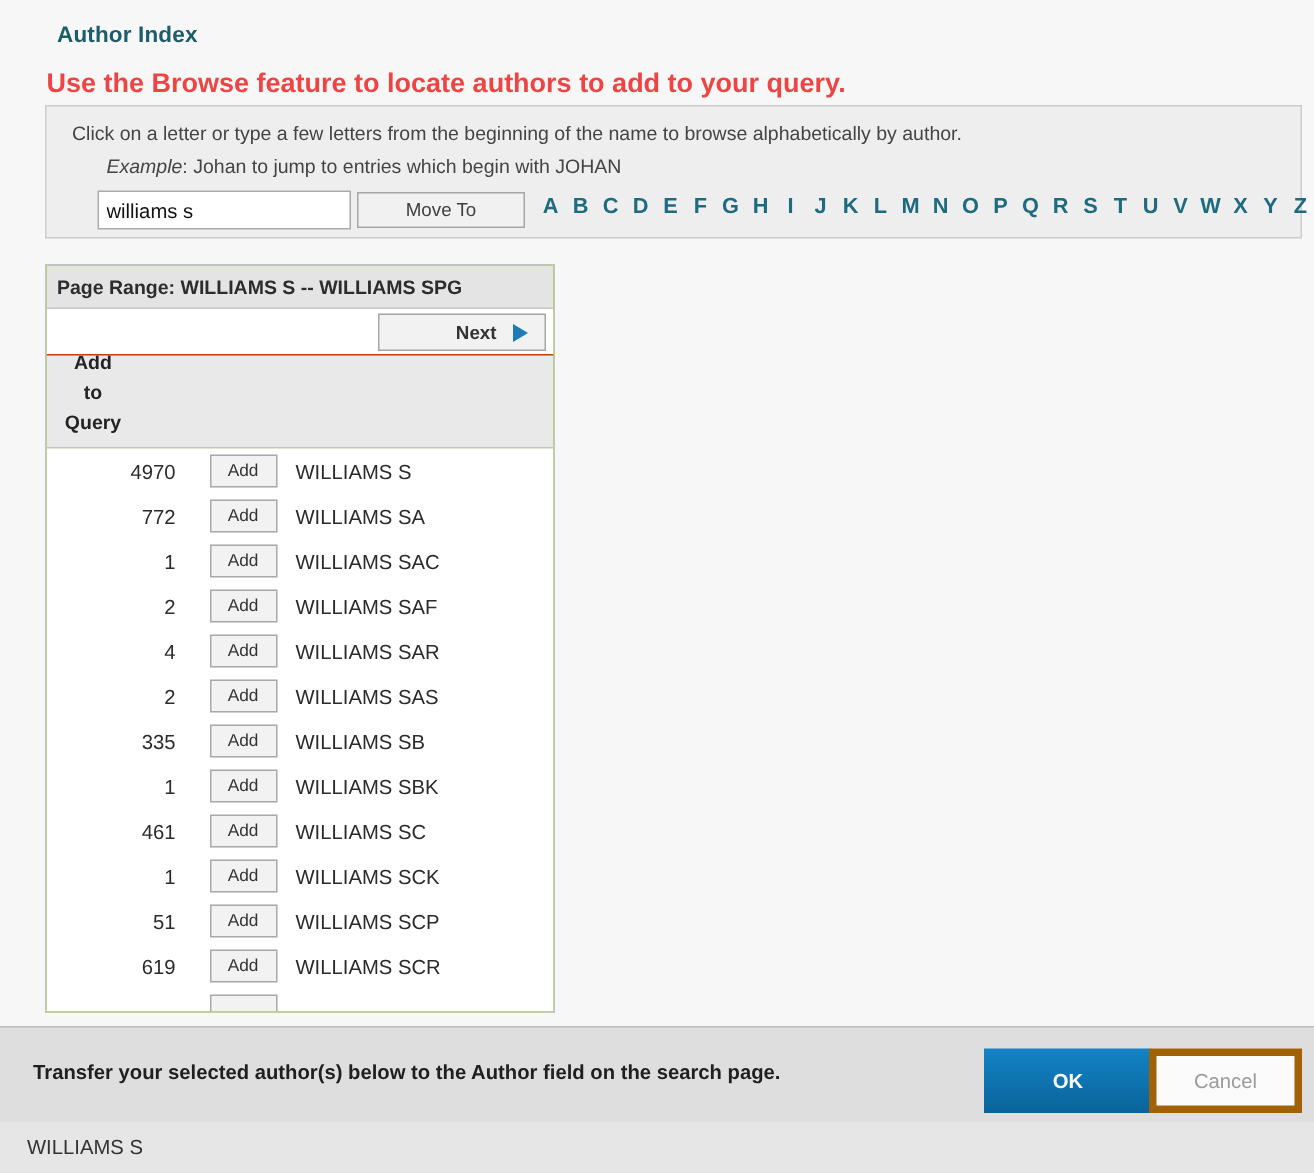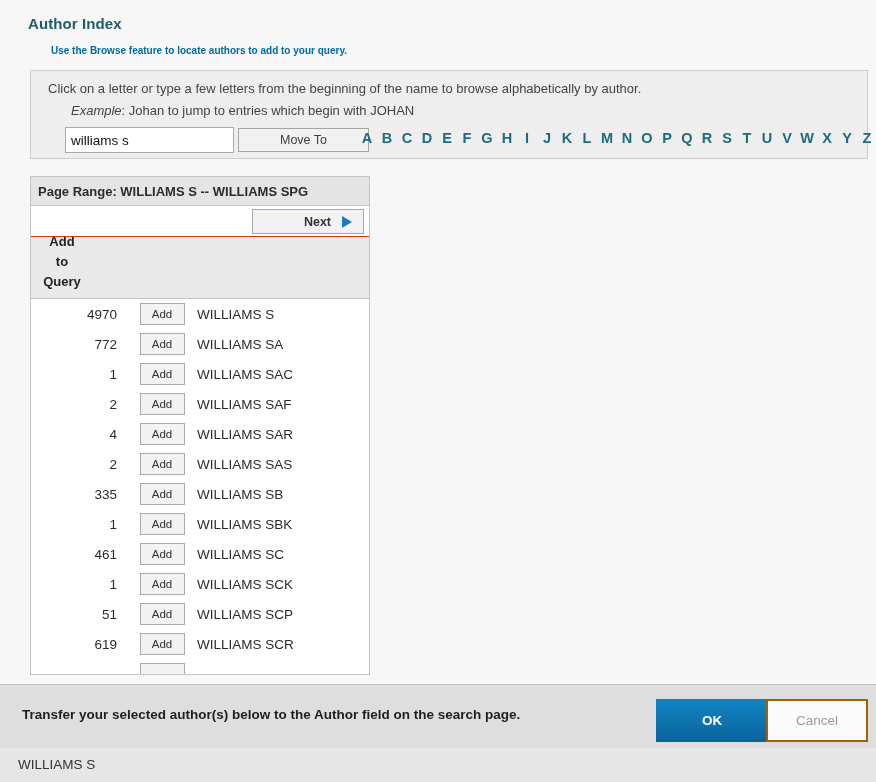--- a/index.html
+++ b/index.html
@@ -17,36 +17,35 @@
   .page {
     position: relative;
     width: 876px;
     height: 782px;
     background: #f7f7f7;
   }
 
   
   .page-title {
     position: absolute;
-    left: 28px;
+    left: 38px;
     top: 15px;
     font-size: 15px;
     font-weight: bold;
     color: #1d5c6b;
     letter-spacing: 0.1px;
   }
 
   .page-subtitle {
     position: absolute;
     left: 31px;
     top: 45px;
-    font-size: 10px;
-    font-weight: bold;
-    color: #0369a1;
-    margin-left: 20px;
+    font-size: 18px;
+    font-weight: bold;
+    color: #ef4444;
   }
 
   
   .browse-panel {
     position: absolute;
     left: 30px;
     top: 70px;
     width: 838px;
     height: 89px;
     background: #eeeeee;
@@ -84,21 +83,21 @@
     font-size: 13.5px;
     color: #111111;
     padding: 2px 5px;
     outline: none;
   }
 
   .move-to-button {
     position: absolute;
     left: 238px;
     top: 128px;
-    width: 131px;
+    width: 112px;
     height: 24px;
     background: #f1f1f1;
     border: 1px solid #a6a6a6;
     font-family: "Liberation Sans", sans-serif;
     font-size: 12.5px;
     color: #3f3f3f;
     cursor: pointer;
     line-height: 22px;
     text-align: center;
     padding: 0;
@@ -277,21 +276,21 @@
     cursor: pointer;
     padding: 0;
   }
   .cancel-button {
     position: absolute;
     left: 766px;
     top: 699px;
     width: 102px;
     height: 43px;
     background: #fbfbfb;
-    border: 2px solid #a16207;
+    border: 5px solid #a16207;
     color: #9a9a9a;
     font-family: "Liberation Sans", sans-serif;
     font-size: 13.5px;
     cursor: pointer;
     padding: 0;
   }
 
   .status-bar {
     position: absolute;
     left: 0;

